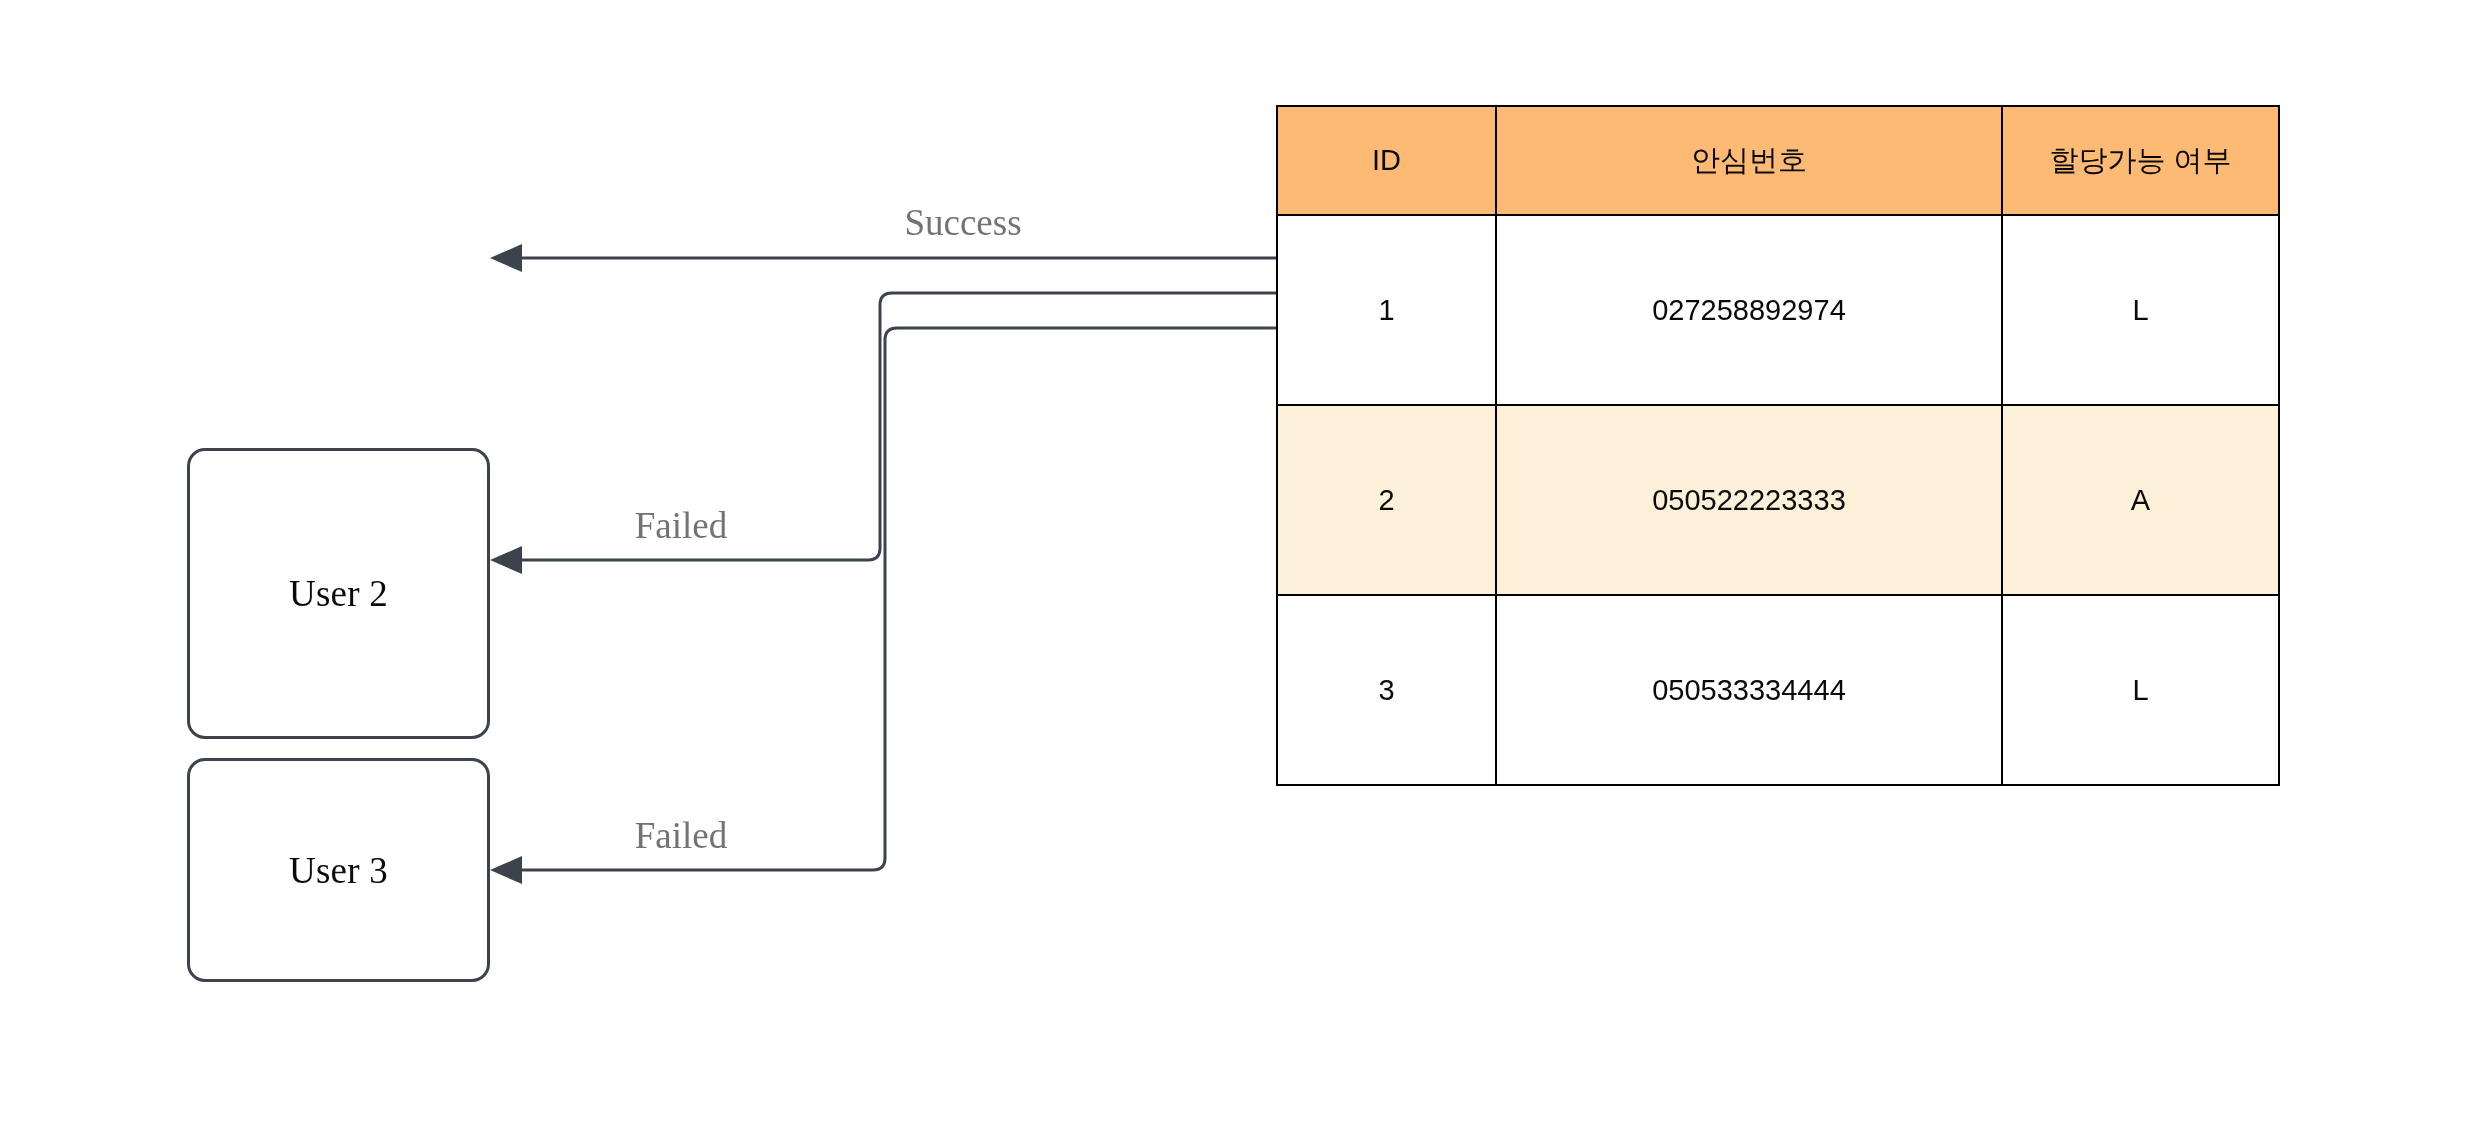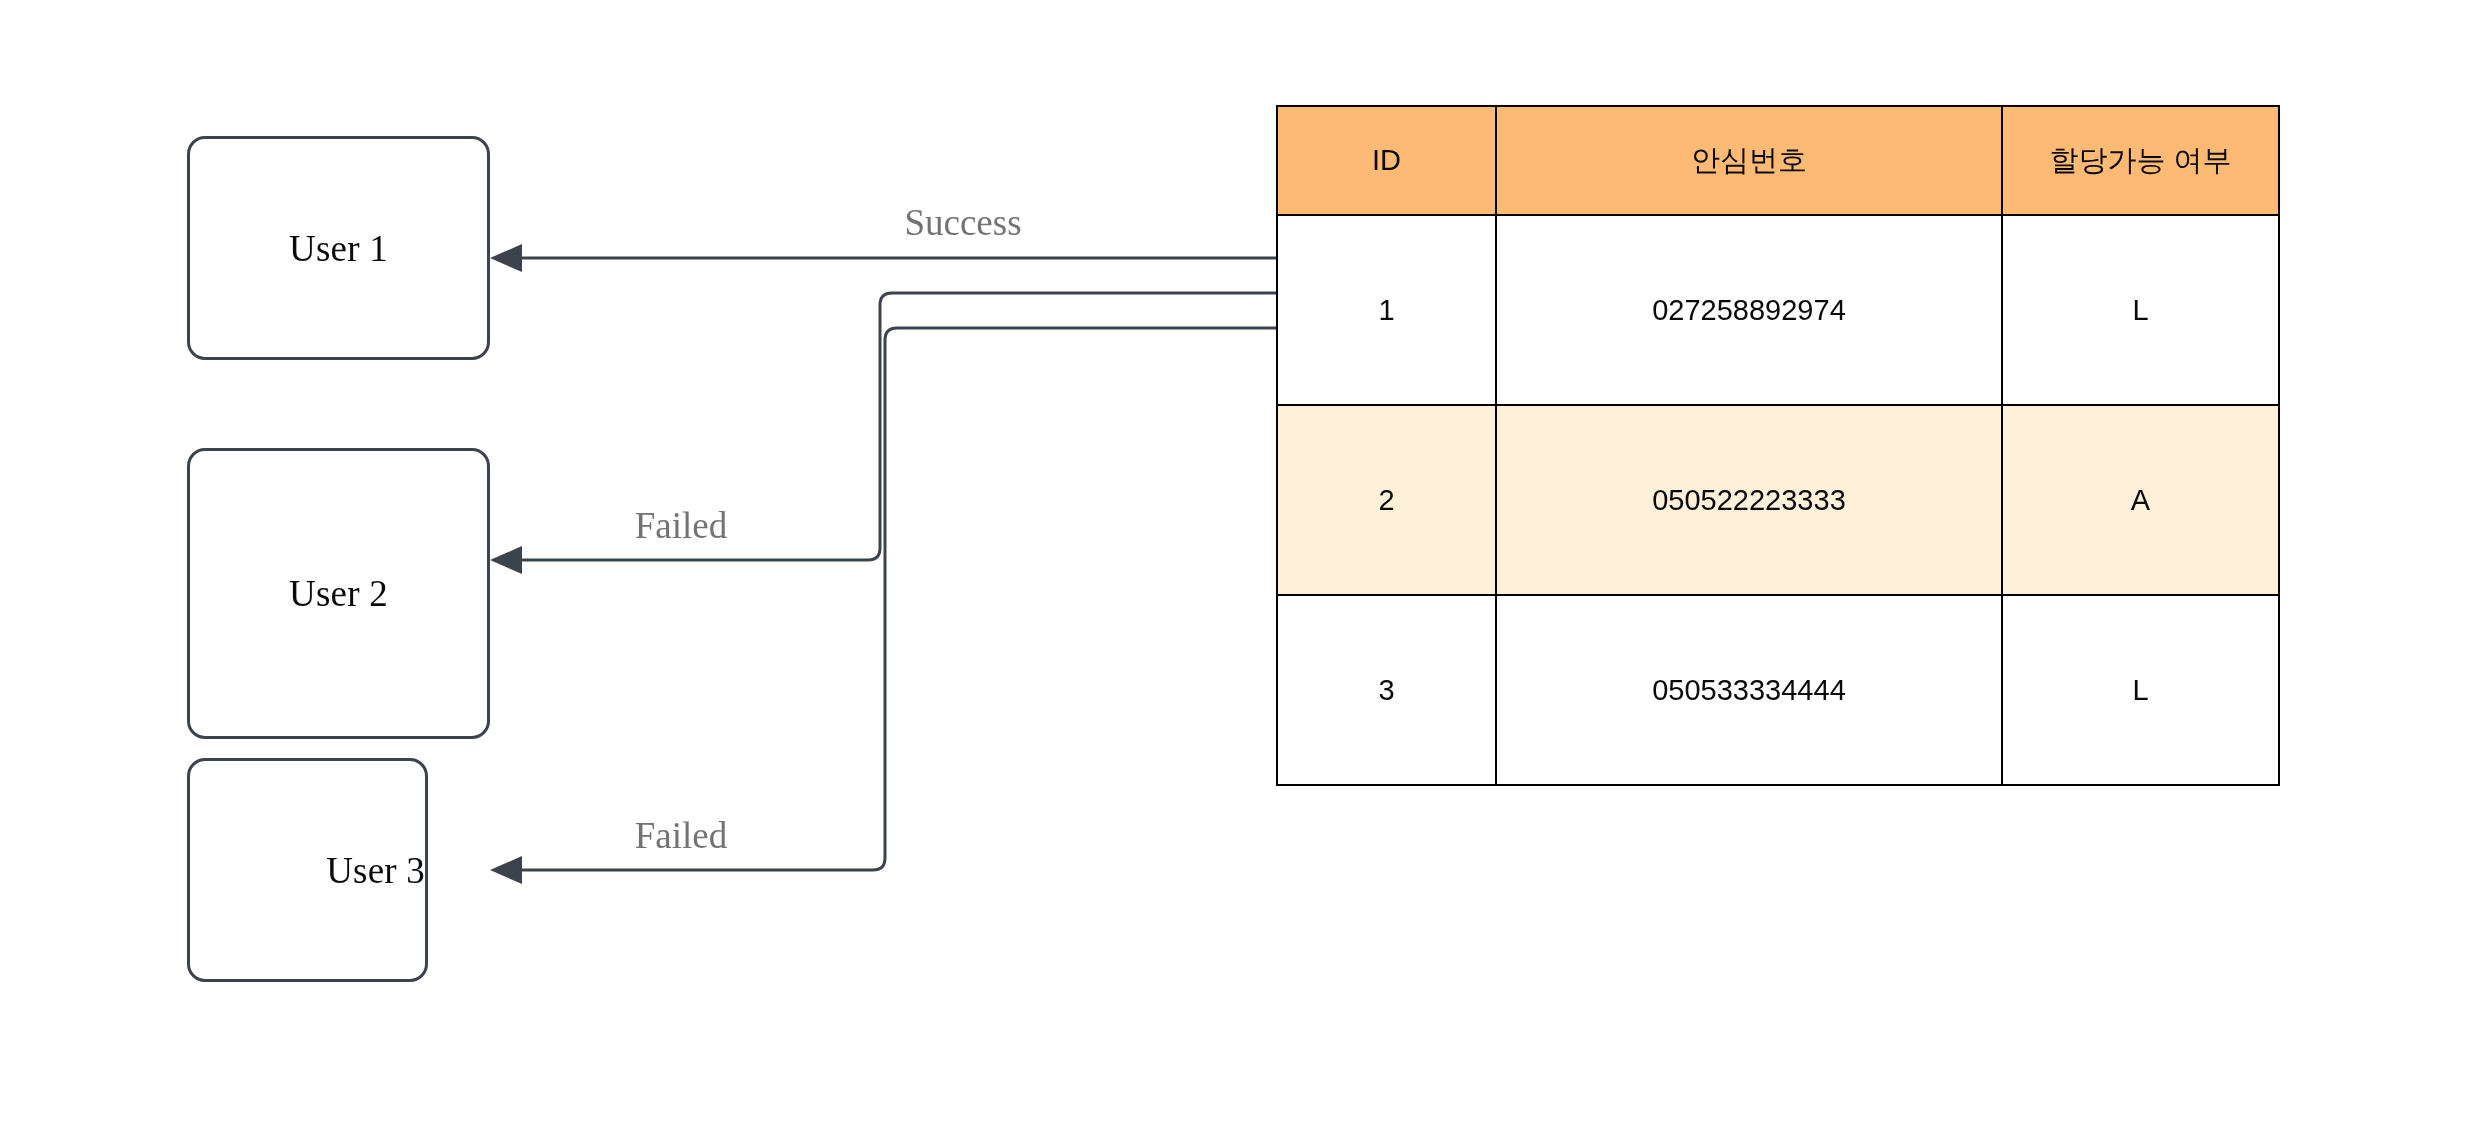--- a/index.html
+++ b/index.html
@@ -120,29 +120,26 @@
       <path class="edge-path" d="M 1276 293 L 892 293 Q 880 293 880 305 L 880 548 Q 880 560 868 560 L 508 560"></path>
       <polygon class="edge-head" points="490,560 522,546 522,574"></polygon>
     </g>
 
     <g>
       <path class="edge-path" d="M 1276 328 L 897 328 Q 885 328 885 340 L 885 858 Q 885 870 873 870 L 508 870"></path>
       <polygon class="edge-head" points="490,870 522,856 522,884"></polygon>
     </g>
   </svg>
 
-  <div class="node" style="left:187px; top:136px; width:303px; height:224px;">
-    <span class="node-label">User 1</span>
-  </div>
 
   <div class="node" style="left:187px; top:448px; width:303px; height:291px;">
     <span class="node-label">User 2</span>
   </div>
 
-  <div class="node" style="left:187px; top:758px; width:241px; height:224px;justify-content:flex-end;">
+  <div class="node" style="left:187px; top:758px; width:303px; height:224px;">
     <span class="node-label">User 3</span>
   </div>
 
   <div class="edge-label" style="left:963px; top:222px;">Success</div>
 
   <div class="edge-label" style="left:681px; top:525px;">Failed</div>
 
   <div class="edge-label" style="left:681px; top:835px;">Failed</div>
 
   <table id="data-table">

